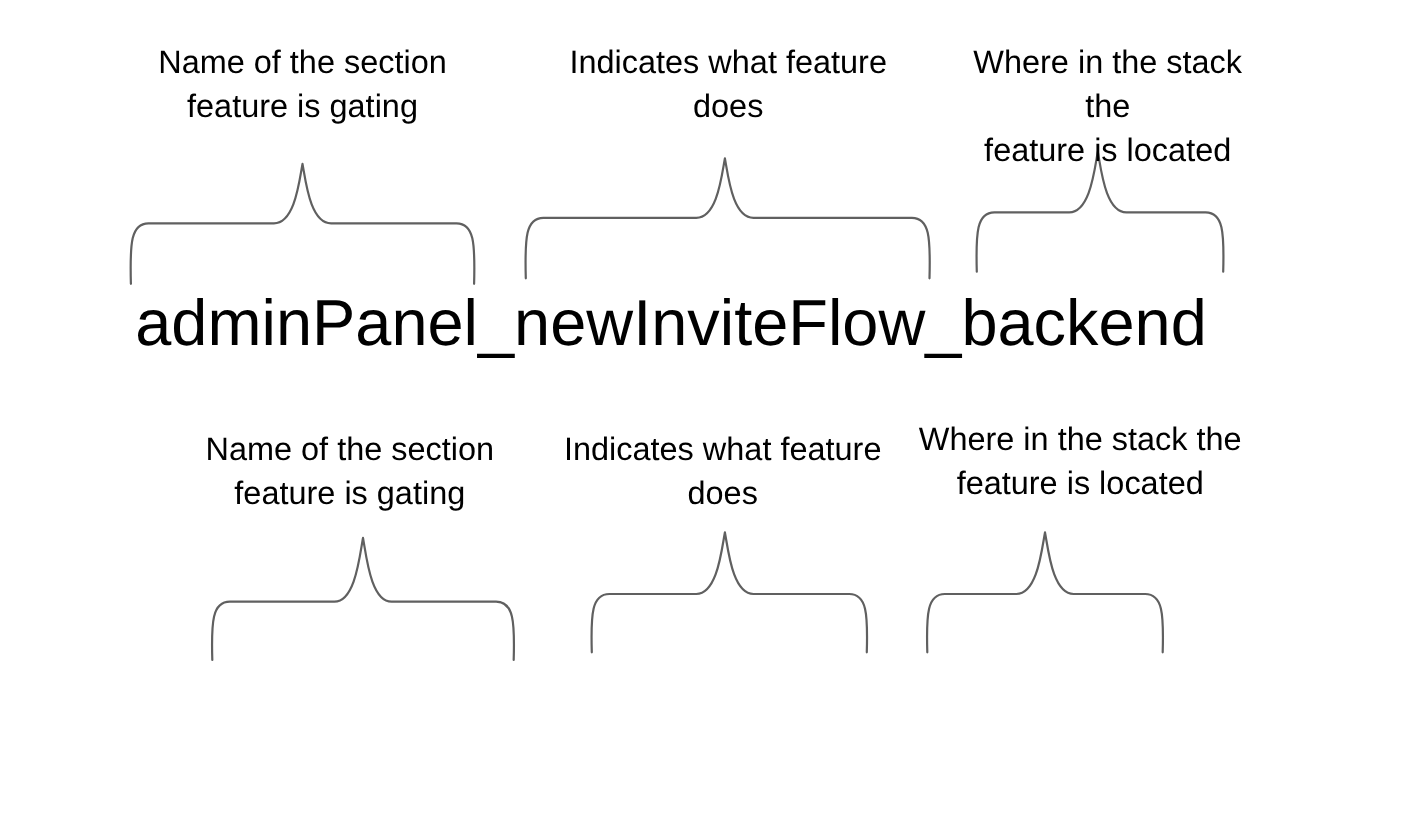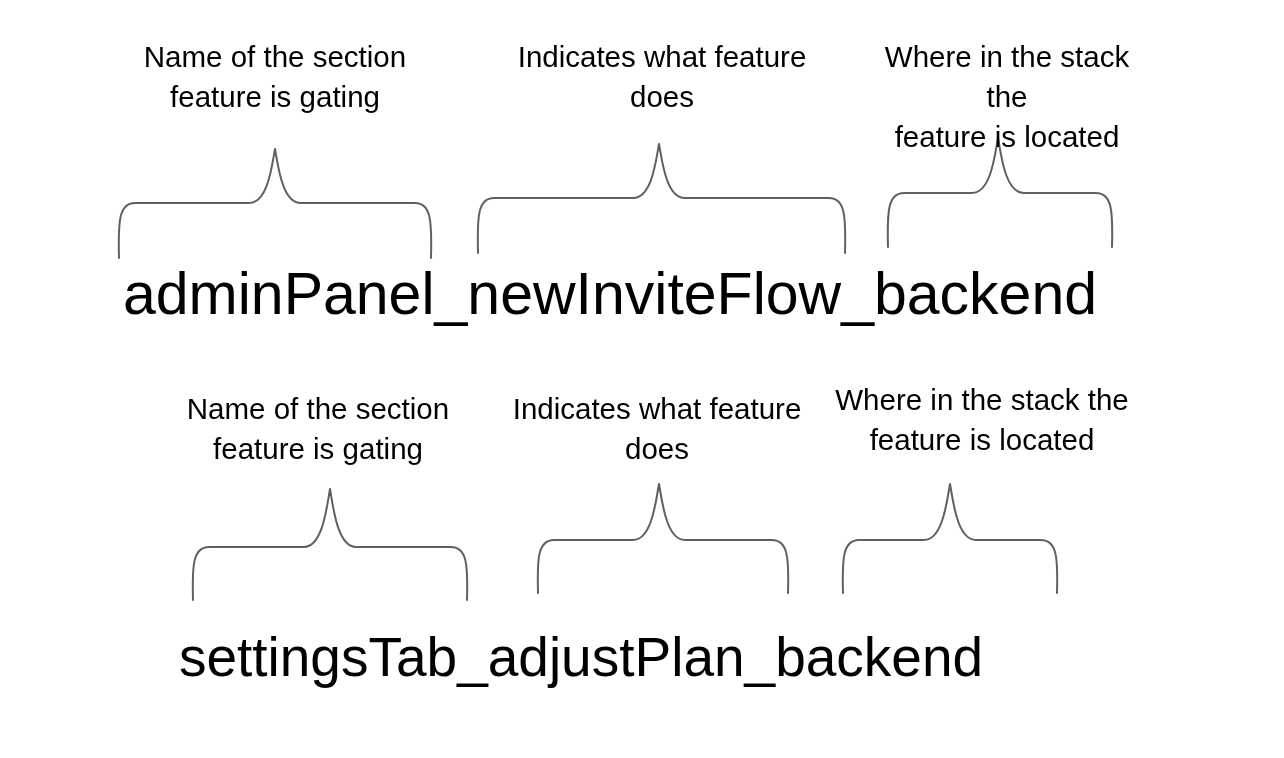--- a/index.html
+++ b/index.html
@@ -75,15 +75,14 @@
 
   <div class="flag-name first" style="left:610px; top:265px;">adminPanel_newInviteFlow_backend</div>
 
   <div class="seg-label" style="left:318px; top:389px;">Name of the section
 feature is gating</div>
   <div class="seg-label" style="left:657px; top:389px;">Indicates what feature
 does</div>
   <div class="seg-label" style="left:982px; top:380px;">Where in the stack the
 feature is located</div>
 
-  <div class="flag-name second" style="left:581px; top:630px;">settingsTab_adjustPlan_backend</div>
 
 </div>
 
 </body></html>

